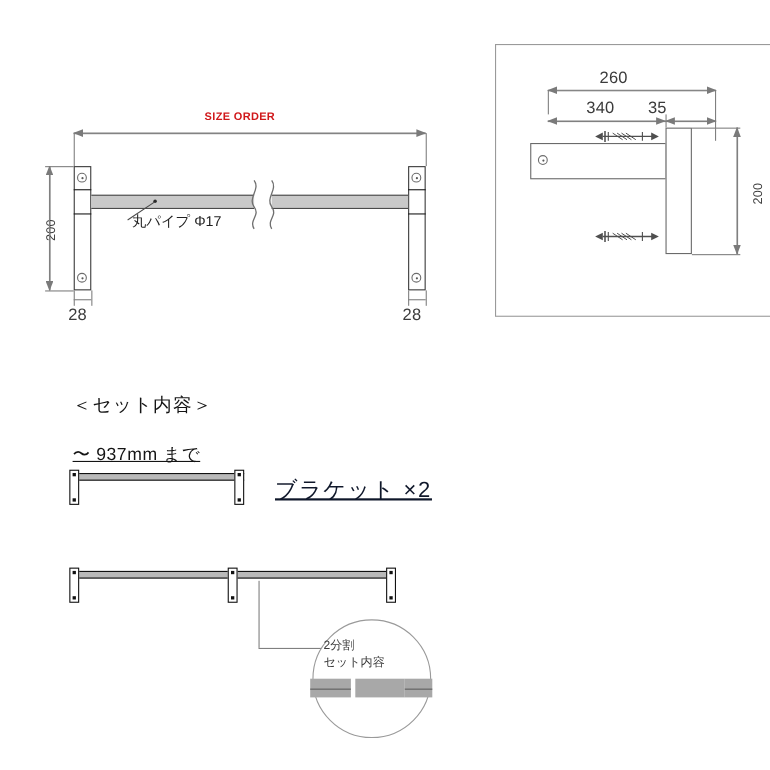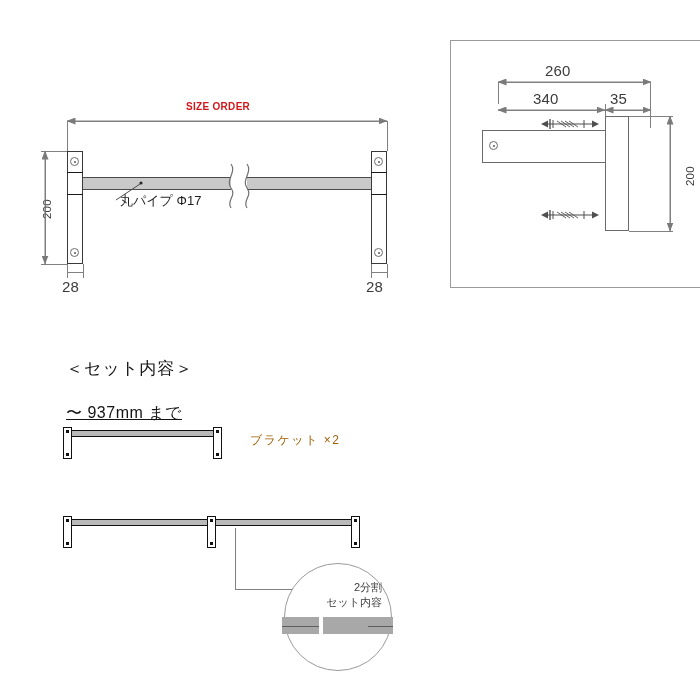--- a/index.html
+++ b/index.html
@@ -78,31 +78,32 @@
   .jp-size {
     position: absolute;
     font-size: 16px;
     color: #141414;
     white-space: nowrap;
     letter-spacing: 0.5px;
     text-decoration: underline;
   }
   .jp-qty {
     position: absolute;
-    font-size: 12px;
-    color: #a16207;
+    font-size: 20px;
+    color: #0f172a;
     white-space: nowrap;
     letter-spacing: 1.5px;
+    text-decoration: underline;
   }
   .callout-text {
     position: absolute;
     font-size: 11px;
     color: #3b3b3b;
     white-space: nowrap;
-    text-align: right;
+    text-align: left;
     line-height: 1.35;
   }
 
   
   .bracket-plate {
     position: absolute;
     background: #ffffff;
     border: 1px solid #3a3a3a;
     box-sizing: border-box;
   }
@@ -188,21 +189,21 @@
   <div class="panel-border" style="left:450px; top:40px; width:260px; height:248px;"></div>
 
   <div class="hline" style="left:498px; top:82px; width:153px;"></div>
   <div class="vline" style="left:498px; top:82px; height:22px;"></div>
   <div class="vline" style="left:650px; top:82px; height:46px;"></div>
   <div class="dim-label" style="left:545px; top:62px;">260</div>
 
   <div class="hline" style="left:498px; top:110px; width:153px;"></div>
   <div class="vline" style="left:605px; top:104px; height:12px;"></div>
   <div class="dim-label" style="left:533px; top:90px;">340</div>
-  <div class="dim-label" style="left:610px; top:90px;">35</div>
+  <div class="dim-label" style="left:589px; top:90px;">35</div>
 
   <div class="abs" style="left:482px; top:130px; width:124px; height:33px; border:1px solid #6a6a6a; box-sizing:border-box; background:#ffffff;"></div>
   <div class="screw-hole" style="left:489px; top:141px; width:9px; height:9px;"></div>
 
   <div class="abs" style="left:605px; top:116px; width:24px; height:115px; border:1px solid #6a6a6a; box-sizing:border-box; background:#ffffff;"></div>
 
   <div class="vline" style="left:670px; top:116px; height:115px;"></div>
   <div class="hline" style="left:629px; top:116px; width:44px;"></div>
   <div class="hline" style="left:629px; top:231px; width:44px;"></div>
   <div class="dim-label-v" style="left:684px; top:186px;">200</div>

